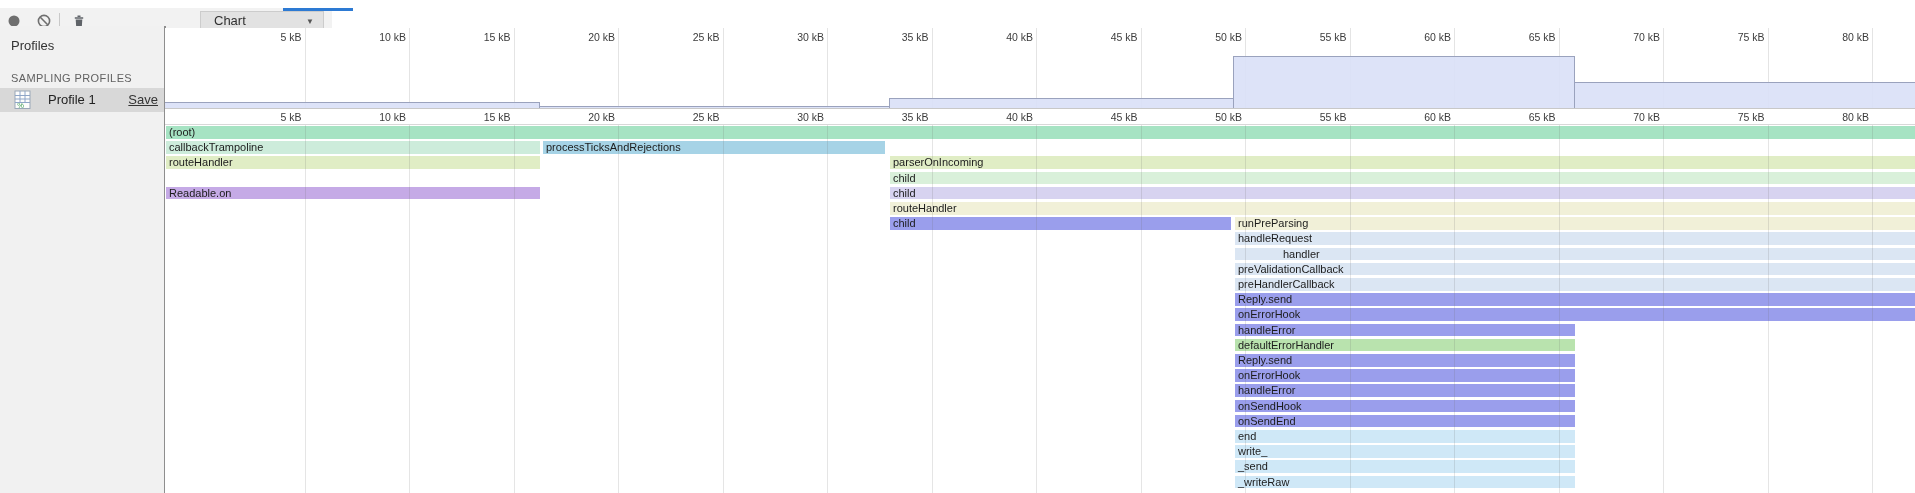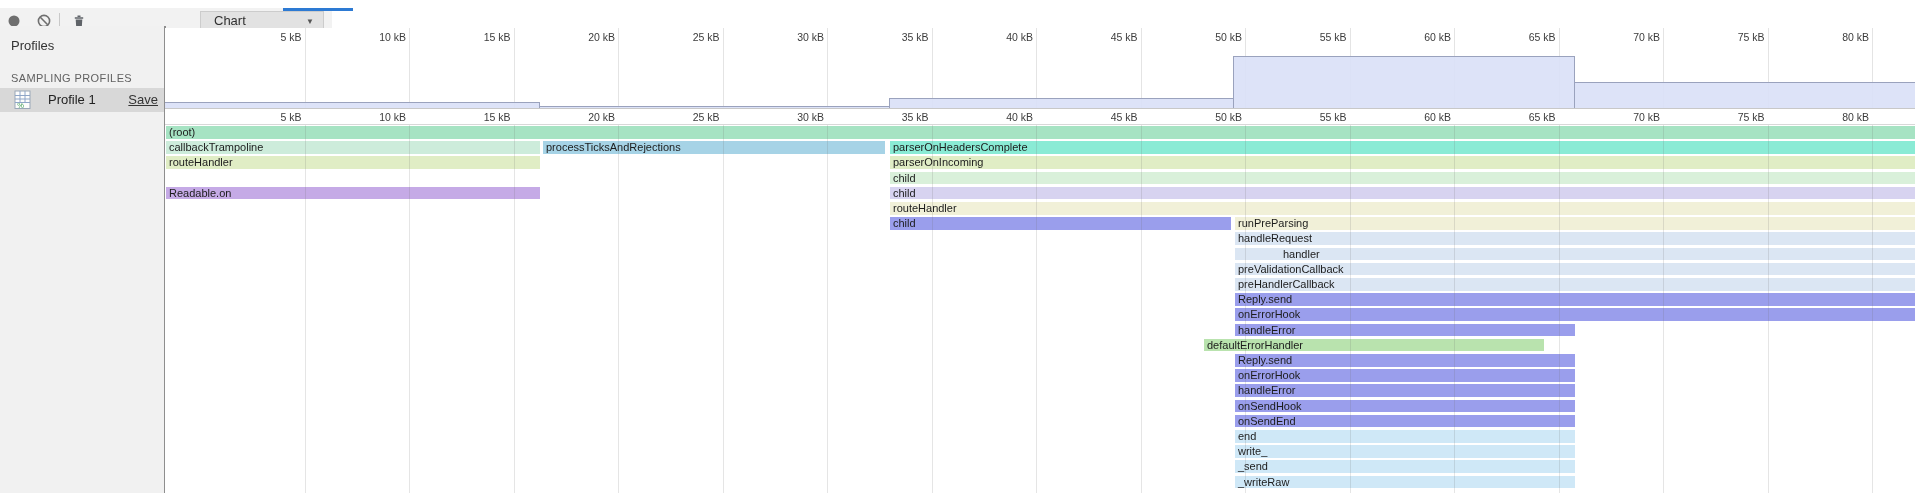--- a/index.html
+++ b/index.html
@@ -166,37 +166,36 @@
       <div class="gridline over-bars" style="left: 1080px; height: 368px;"></div>
       <div class="gridline over-bars" style="left: 1184.5px; height: 368px;"></div>
       <div class="gridline over-bars" style="left: 1289px; height: 368px;"></div>
       <div class="gridline over-bars" style="left: 1393.5px; height: 368px;"></div>
       <div class="gridline over-bars" style="left: 1498px; height: 368px;"></div>
       <div class="gridline over-bars" style="left: 1602.5px; height: 368px;"></div>
       <div class="gridline over-bars" style="left: 1707px; height: 368px;"></div>
       <div class="bar" style="left: 1px; width: 1749px; top: 1px; height: 12.5px; background: rgb(166, 227, 195);">(root)</div>
       <div class="bar" style="left: 1px; width: 374px; top: 16.2px; height: 12.5px; background: rgb(205, 236, 219);">callbackTrampoline</div>
       <div class="bar" style="left: 378px; width: 342px; top: 16.2px; height: 12.5px; background: rgb(166, 211, 230);">processTicksAndRejections</div>
-      <div class="bar" style="left: 725px; width: 1025px; top: 16.2px; height: 12.5px; background: rgb(138, 235, 213);">parserOnHeadersComplete</div>
       <div class="bar" style="left: 1px; width: 374px; top: 31.4px; height: 12.5px; background: rgb(224, 237, 197);">routeHandler</div>
       <div class="bar" style="left: 725px; width: 1025px; top: 31.4px; height: 12.5px; background: rgb(224, 237, 197);">parserOnIncoming</div>
       <div class="bar" style="left: 725px; width: 1025px; top: 46.6px; height: 12.5px; background: rgb(217, 240, 218);">child</div>
       <div class="bar" style="left: 1px; width: 374px; top: 61.8px; height: 12.5px; background: rgb(197, 170, 230);">Readable.on</div>
       <div class="bar" style="left: 725px; width: 1025px; top: 61.8px; height: 12.5px; background: rgb(215, 211, 240);">child</div>
       <div class="bar" style="left: 725px; width: 1025px; top: 77px; height: 12.5px; background: rgb(241, 240, 216);">routeHandler</div>
       <div class="bar dotted" style="left: 725px; width: 341px; top: 92.2px; height: 12.5px; background: rgb(154, 158, 236);">child</div>
       <div class="bar" style="left: 1070px; width: 680px; top: 92.2px; height: 12.5px; background: rgb(241, 240, 216);">runPreParsing</div>
       <div class="bar" style="left: 1070px; width: 680px; top: 107.4px; height: 12.5px; background: rgb(219, 230, 243);">handleRequest</div>
       <div class="bar" style="left: 1070px; width: 680px; top: 122.6px; height: 12.5px; background: rgb(219, 230, 243); padding-left: 48px;">handler</div>
       <div class="bar" style="left: 1070px; width: 680px; top: 137.8px; height: 12.5px; background: rgb(219, 230, 243);">preValidationCallback</div>
       <div class="bar" style="left: 1070px; width: 680px; top: 153px; height: 12.5px; background: rgb(219, 230, 243);">preHandlerCallback</div>
       <div class="bar dotted" style="left: 1070px; width: 680px; top: 168.2px; height: 12.5px; background: rgb(154, 158, 236);">Reply.send</div>
       <div class="bar dotted" style="left: 1070px; width: 680px; top: 183.4px; height: 12.5px; background: rgb(154, 158, 236);">onErrorHook</div>
       <div class="bar dotted" style="left: 1070px; width: 340px; top: 198.6px; height: 12.5px; background: rgb(154, 158, 236);">handleError</div>
-      <div class="bar" style="left: 1039px; width: 340px; top: 213.8px; height: 12.5px; background: rgb(185, 227, 174);">defaultErrorHandler</div>
+      <div class="bar" style="left: 1070px; width: 340px; top: 213.8px; height: 12.5px; background: rgb(185, 227, 174);">defaultErrorHandler</div>
       <div class="bar dotted" style="left: 1070px; width: 340px; top: 229px; height: 12.5px; background: rgb(154, 158, 236);">Reply.send</div>
       <div class="bar dotted" style="left: 1070px; width: 340px; top: 244.2px; height: 12.5px; background: rgb(154, 158, 236);">onErrorHook</div>
       <div class="bar dotted" style="left: 1070px; width: 340px; top: 259.4px; height: 12.5px; background: rgb(154, 158, 236);">handleError</div>
       <div class="bar dotted" style="left: 1070px; width: 340px; top: 274.6px; height: 12.5px; background: rgb(154, 158, 236);">onSendHook</div>
       <div class="bar dotted" style="left: 1070px; width: 340px; top: 289.8px; height: 12.5px; background: rgb(154, 158, 236);">onSendEnd</div>
       <div class="bar" style="left: 1070px; width: 340px; top: 305px; height: 12.5px; background: rgb(207, 232, 247);">end</div>
       <div class="bar" style="left: 1070px; width: 340px; top: 320.2px; height: 12.5px; background: rgb(207, 232, 247);">write_</div>
       <div class="bar" style="left: 1070px; width: 340px; top: 335.4px; height: 12.5px; background: rgb(207, 232, 247);">_send</div>
       <div class="bar" style="left: 1070px; width: 340px; top: 350.6px; height: 12.5px; background: rgb(207, 232, 247);">_writeRaw</div>
     </div>

